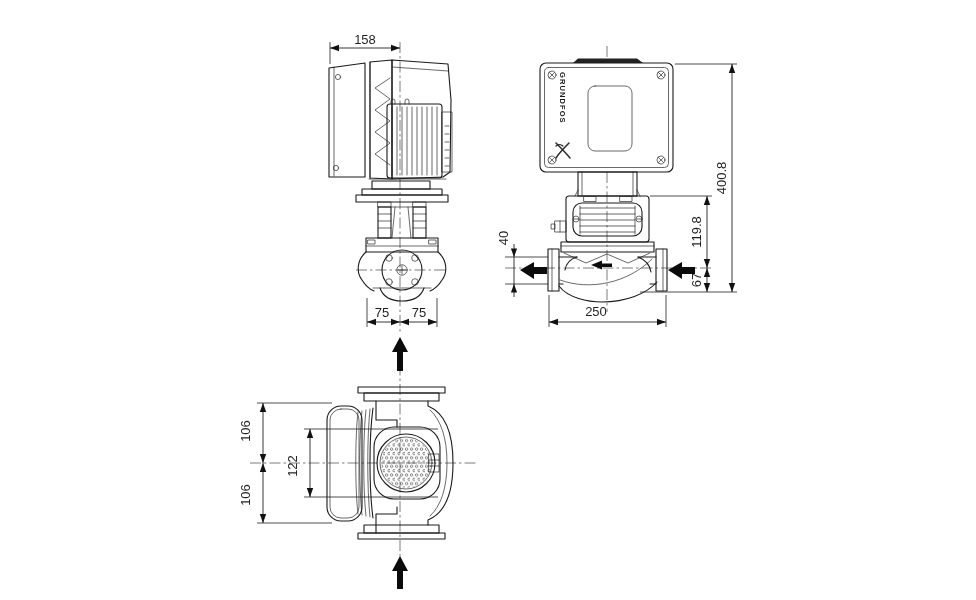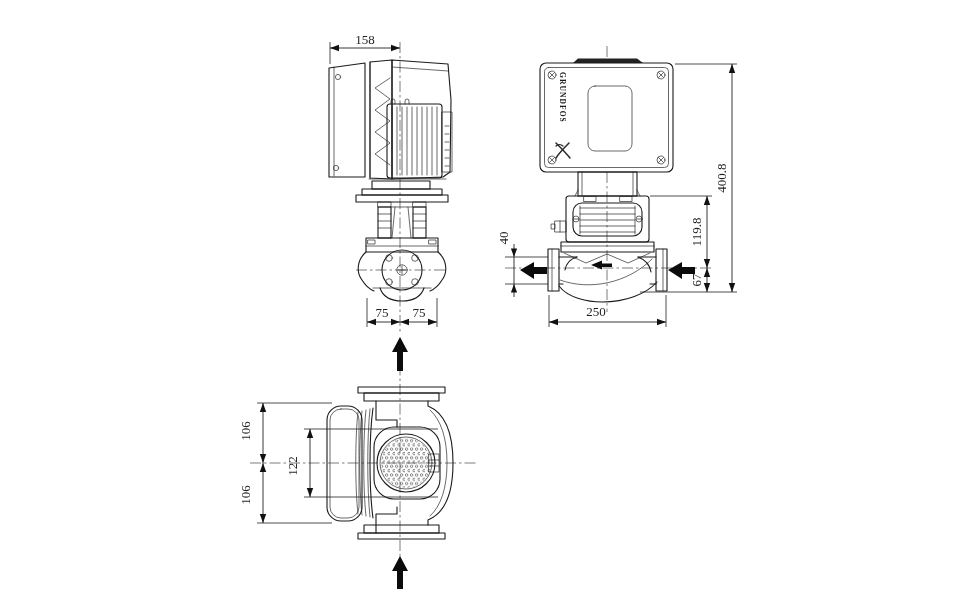--- a/index.html
+++ b/index.html
@@ -1,17 +1,17 @@
 <!DOCTYPE html>
 <html><head>
 <meta charset="utf-8">
 <style>
   html,body{margin:0;padding:0;background:#fff;}
   #stage{width:976px;height:600px;background:#ffffff;position:relative;overflow:hidden;
-         font-family:Liberation Serif, serif;text-align:center;}
+         font-family:Liberation Sans, sans-serif;text-align:center;}
   svg{display:block;}
   .outline{fill:none;stroke:#1b1b1b;stroke-width:1.1;stroke-linejoin:round;stroke-linecap:round;}
   .thin{fill:none;stroke:#2a2a2a;stroke-width:0.7;stroke-linejoin:round;stroke-linecap:round;}
   .dimline{fill:none;stroke:#222;stroke-width:0.9;}
   .ext{fill:none;stroke:#222;stroke-width:0.8;}
   .cl{fill:none;stroke:#5a5a5a;stroke-width:0.8;stroke-dasharray:11 3 2.5 3;}
   .arr{fill:#111;stroke:none;}
   .flow{fill:#0b0b0b;stroke:none;}
   .dimtxt{font-size:13px;fill:#1f1f1f;}
   .brandtxt{font-size:7.5px;font-weight:bold;fill:#1b1b1b;letter-spacing:1.1px;}

